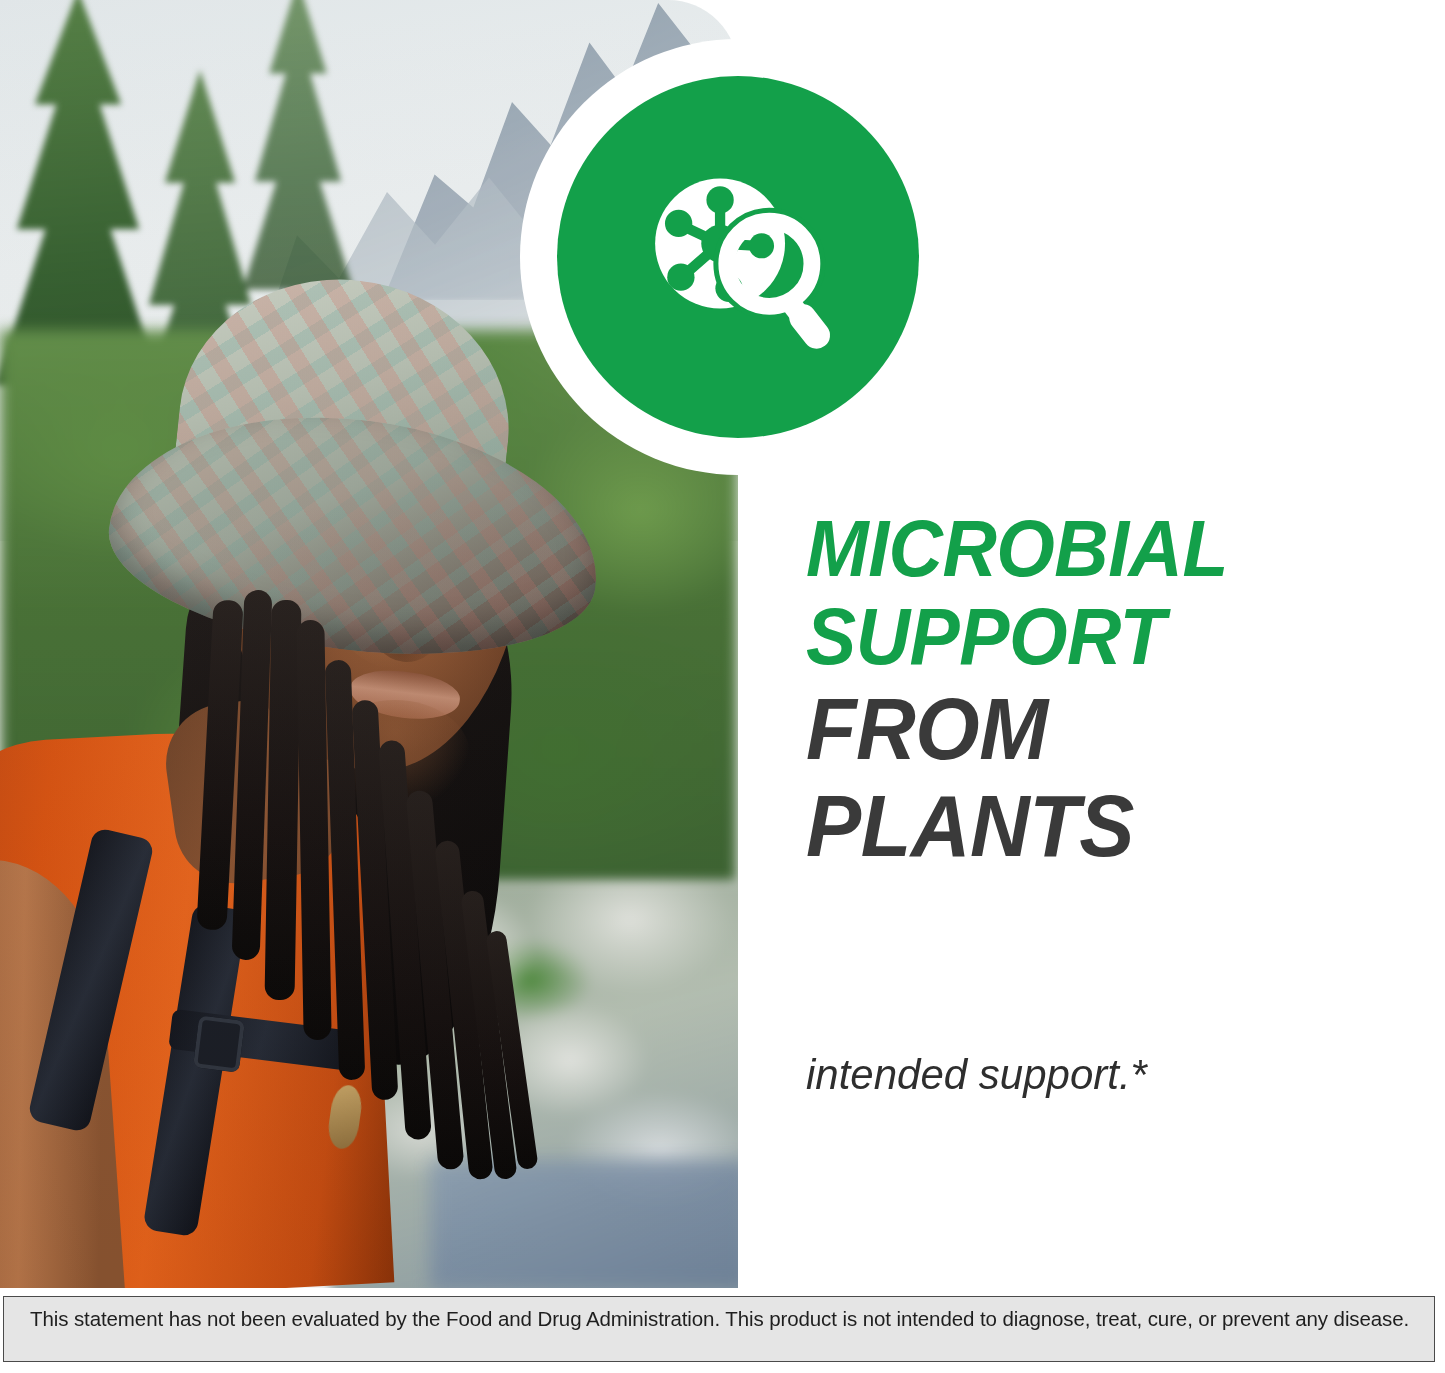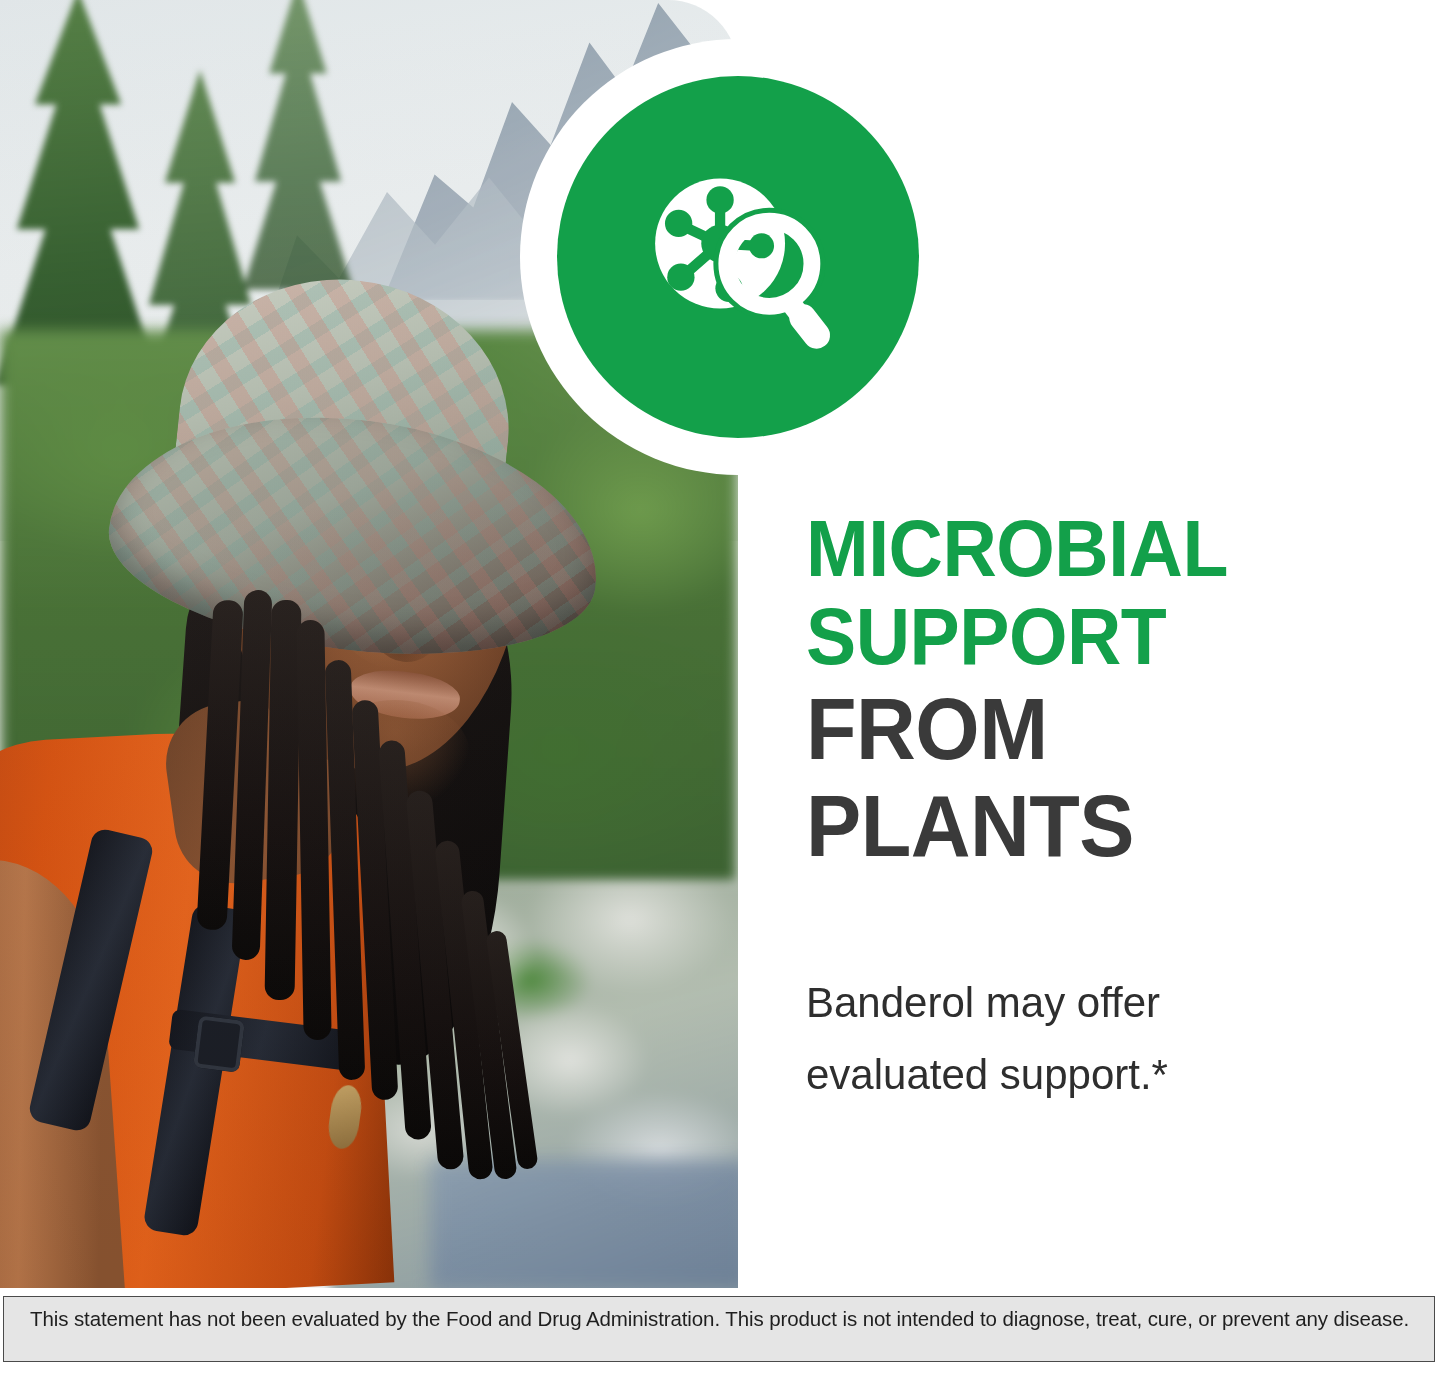--- a/index.html
+++ b/index.html
@@ -335,20 +335,21 @@
     justify-content: center;
   }
   .badge svg { width: 224px; height: 224px; display: block; }
 
   
   .content {
     position: absolute;
     left: 806px;
     top: 505px;
     width: 600px;
+    font-style: italic;
   }
   .headline {
     margin: 0;
     font-family: "Liberation Sans", sans-serif;
     font-weight: 700;
     font-size: 80px;
     line-height: 1.10;
     letter-spacing: -0.5px;
     transform: scaleX(.94);
     transform-origin: left center;
@@ -478,20 +479,20 @@
     </svg>
   </div>
 
   <div class="content">
     <h1 class="headline">
       <span class="hl-green">MICROBIAL</span>
       <span class="hl-green">SUPPORT</span>
       <span class="hl-dark">FROM PLANTS</span>
     </h1>
     <p class="subtitle">
-      <span>Banderol may offer</span><br>
-      <span>evaluated support.*</span>
+      <br>
+      <span>intended support.*</span>
     </p>
   </div>
 
   <div class="disclaimer">This statement has not been evaluated by the Food and Drug Administration. This product is not intended to diagnose, treat, cure, or prevent any disease.</div>
 
 </div>
 
 </body></html>

